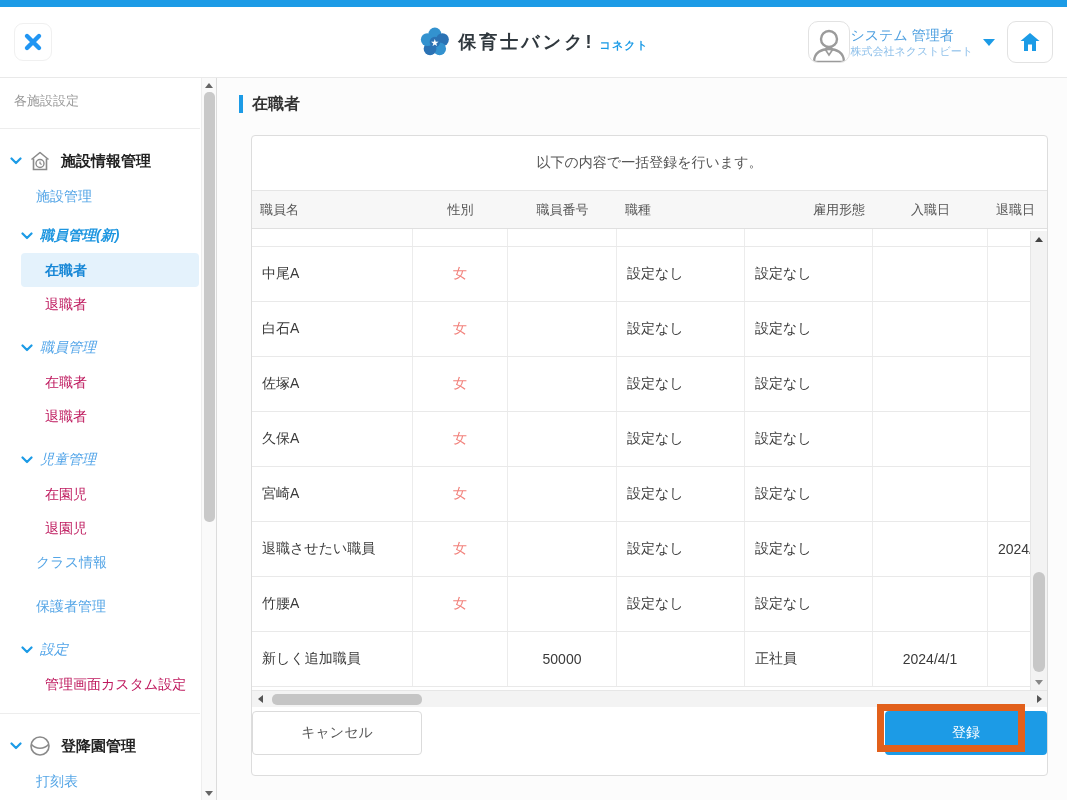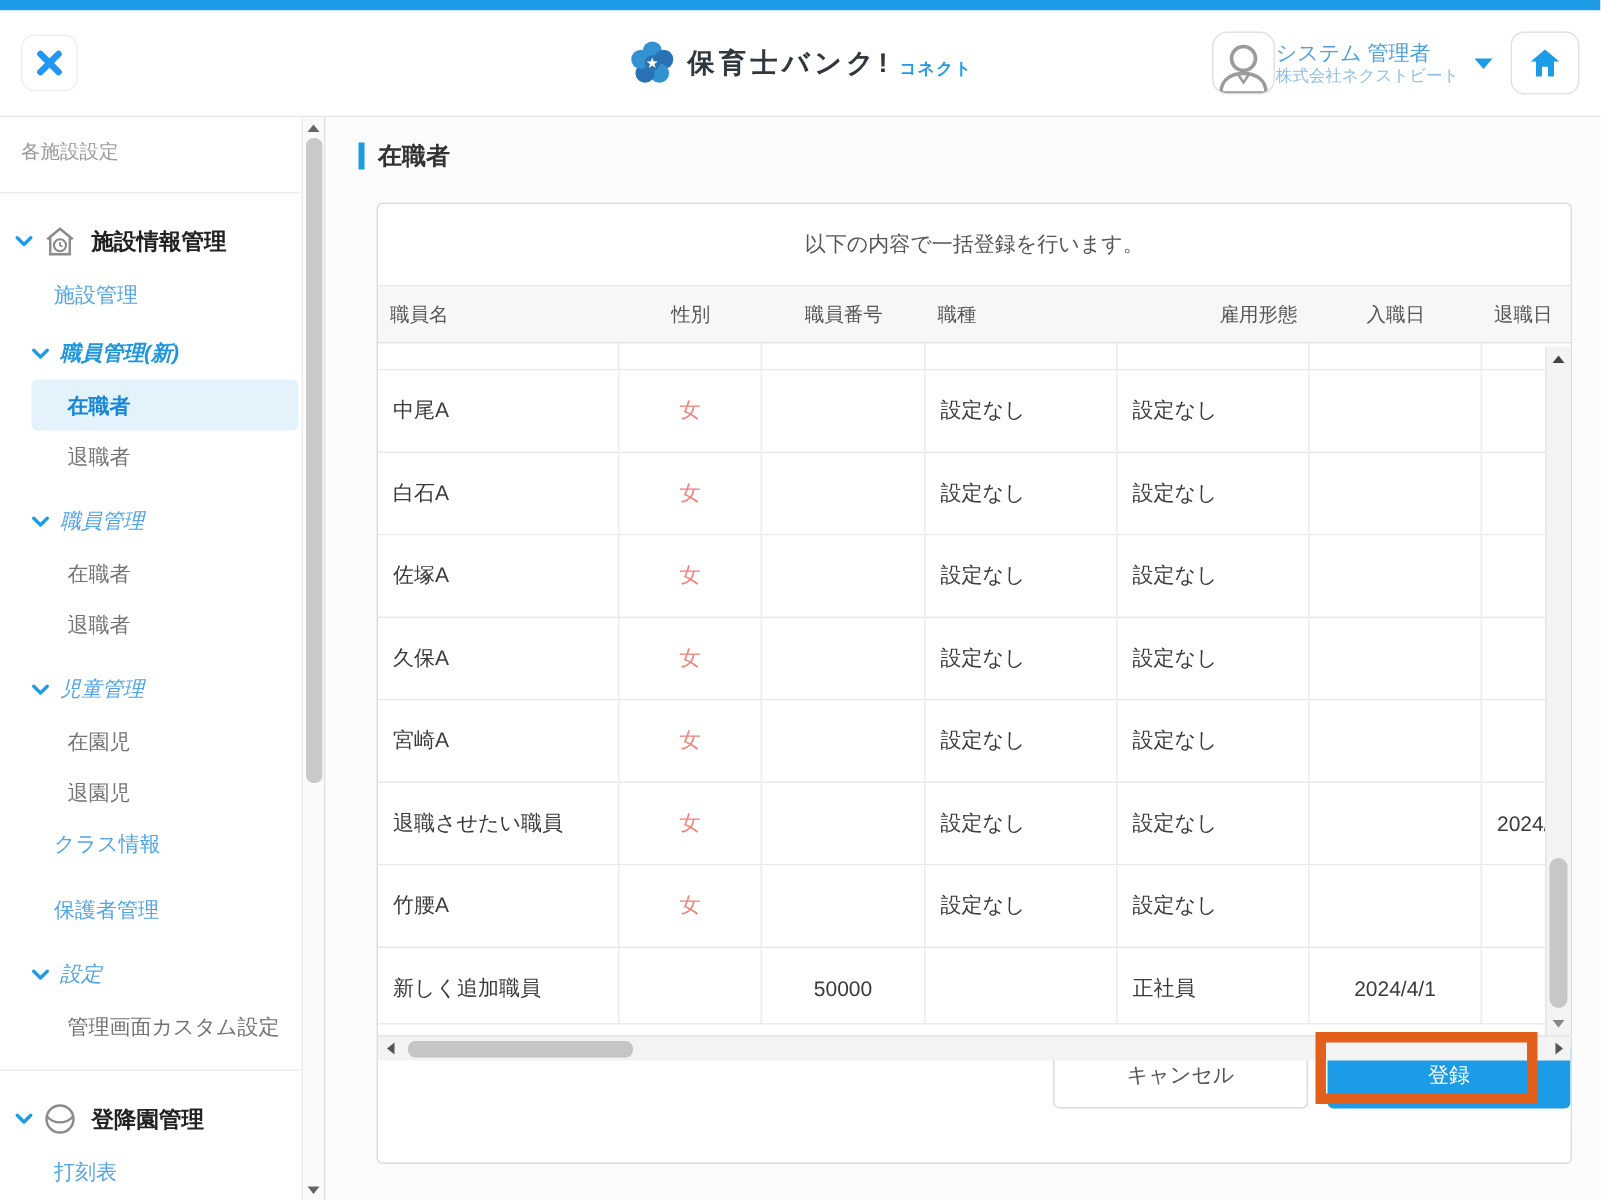--- a/index.html
+++ b/index.html
@@ -42,21 +42,21 @@
   .group { display:flex; align-items:center; margin:14px 0 0 10px; height:36px;
            font-weight:bold; font-size:15px; color:#222; cursor:pointer; }
   .group .chev { display:flex; margin-right:6px; }
   .group .gicon { display:flex; margin-right:9px; }
   .sg { display:flex; align-items:center; margin:6px 0 0 21px; height:34px;
         color:#4FA3E8; font-size:14px; cursor:pointer;font-style:italic; }
   .sg .chev { display:flex; margin-right:7px; }
   .sg.bold { font-weight:bold; color:#1E96E0; }
   .l1 { margin:0 0 0 36px; height:34px; line-height:34px; color:#54A5E6; font-size:14px; cursor:pointer; }
   .l2 { margin:0 0 0 21px; height:34px; line-height:34px; padding-left:24px; width:178px;
-        border-radius:4px; color:#737373; font-size:14px; cursor:pointer; }
+        border-radius:4px; color:#be185d; font-size:14px; cursor:pointer; }
   .l2.selected { background:#E4F2FC; color:#1787D6; font-weight:bold; }
   .gap { margin-top:10px; }
 
   
   .side-scroll { position:absolute; top:0; right:0; width:15px; height:100%;
                  background:#FAFAFA; border-left:1px solid #EEE; }
   .arr { position:absolute; left:0; width:100%; height:14px; display:flex; align-items:center; justify-content:center; }
   .arr-up { top:0; } .arr-down { bottom:0; }
   .tri-up { width:0;height:0;border-left:4px solid transparent;border-right:4px solid transparent;border-bottom:5px solid #666; }
   .tri-down { width:0;height:0;border-left:4px solid transparent;border-right:4px solid transparent;border-top:5px solid #666; }
@@ -92,22 +92,22 @@
              background:#F3F3F3; border-left:1px solid #E6E6E6; z-index:3; }
   .vscroll .arr { height:16px; }
   .v-thumb { position:absolute; left:2px; bottom:18px; width:12px; height:100px; background:#C7C7C7; border-radius:6px; }
   .hscroll { position:absolute; left:0; top:554px; width:100%; height:17px; background:#F3F3F3;
              border-top:1px solid #E6E6E6; display:flex; align-items:center; z-index:3; }
   .h-arrow { width:16px; display:flex; justify-content:center; }
   .h-arrow.right { margin-left:auto; }
   .h-thumb { margin-left:4px; width:150px; height:11px; background:#C5C5C5; border-radius:5px; }
 
   
-  .footer { position:absolute; left:0; top:546px; width:100%; height:68px; background:#fff;
-            border-top:1px solid #ECECEC; display:flex; justify-content:flex-end; align-items:center; gap:13px; }
+  .footer { position:absolute; left:0; top:562px; width:100%; height:68px; background:#fff;
+            border-top:1px solid #ECECEC; display:flex; justify-content:space-between; align-items:center; gap:13px; }
   .btn-cancel { width:170px; height:44px; background:#fff; border:1px solid #DBDBDB; border-radius:4px;
                 font-size:14px; color:#555; cursor:pointer; font-family:inherit; }
   .reg-wrap { position:relative; width:162px; height:44px; }
   .btn-submit { width:162px; height:44px; background:#1C9BE6; border:none; border-radius:4px;
                 font-size:14px; color:#fff; cursor:pointer; font-family:inherit; }
   .annotation { position:absolute; left:-8px; top:-7px; width:148px; height:48px;
                 border:7px solid #E2601B; z-index:5; pointer-events:none; }
 </style>
 </head>
 <body>

